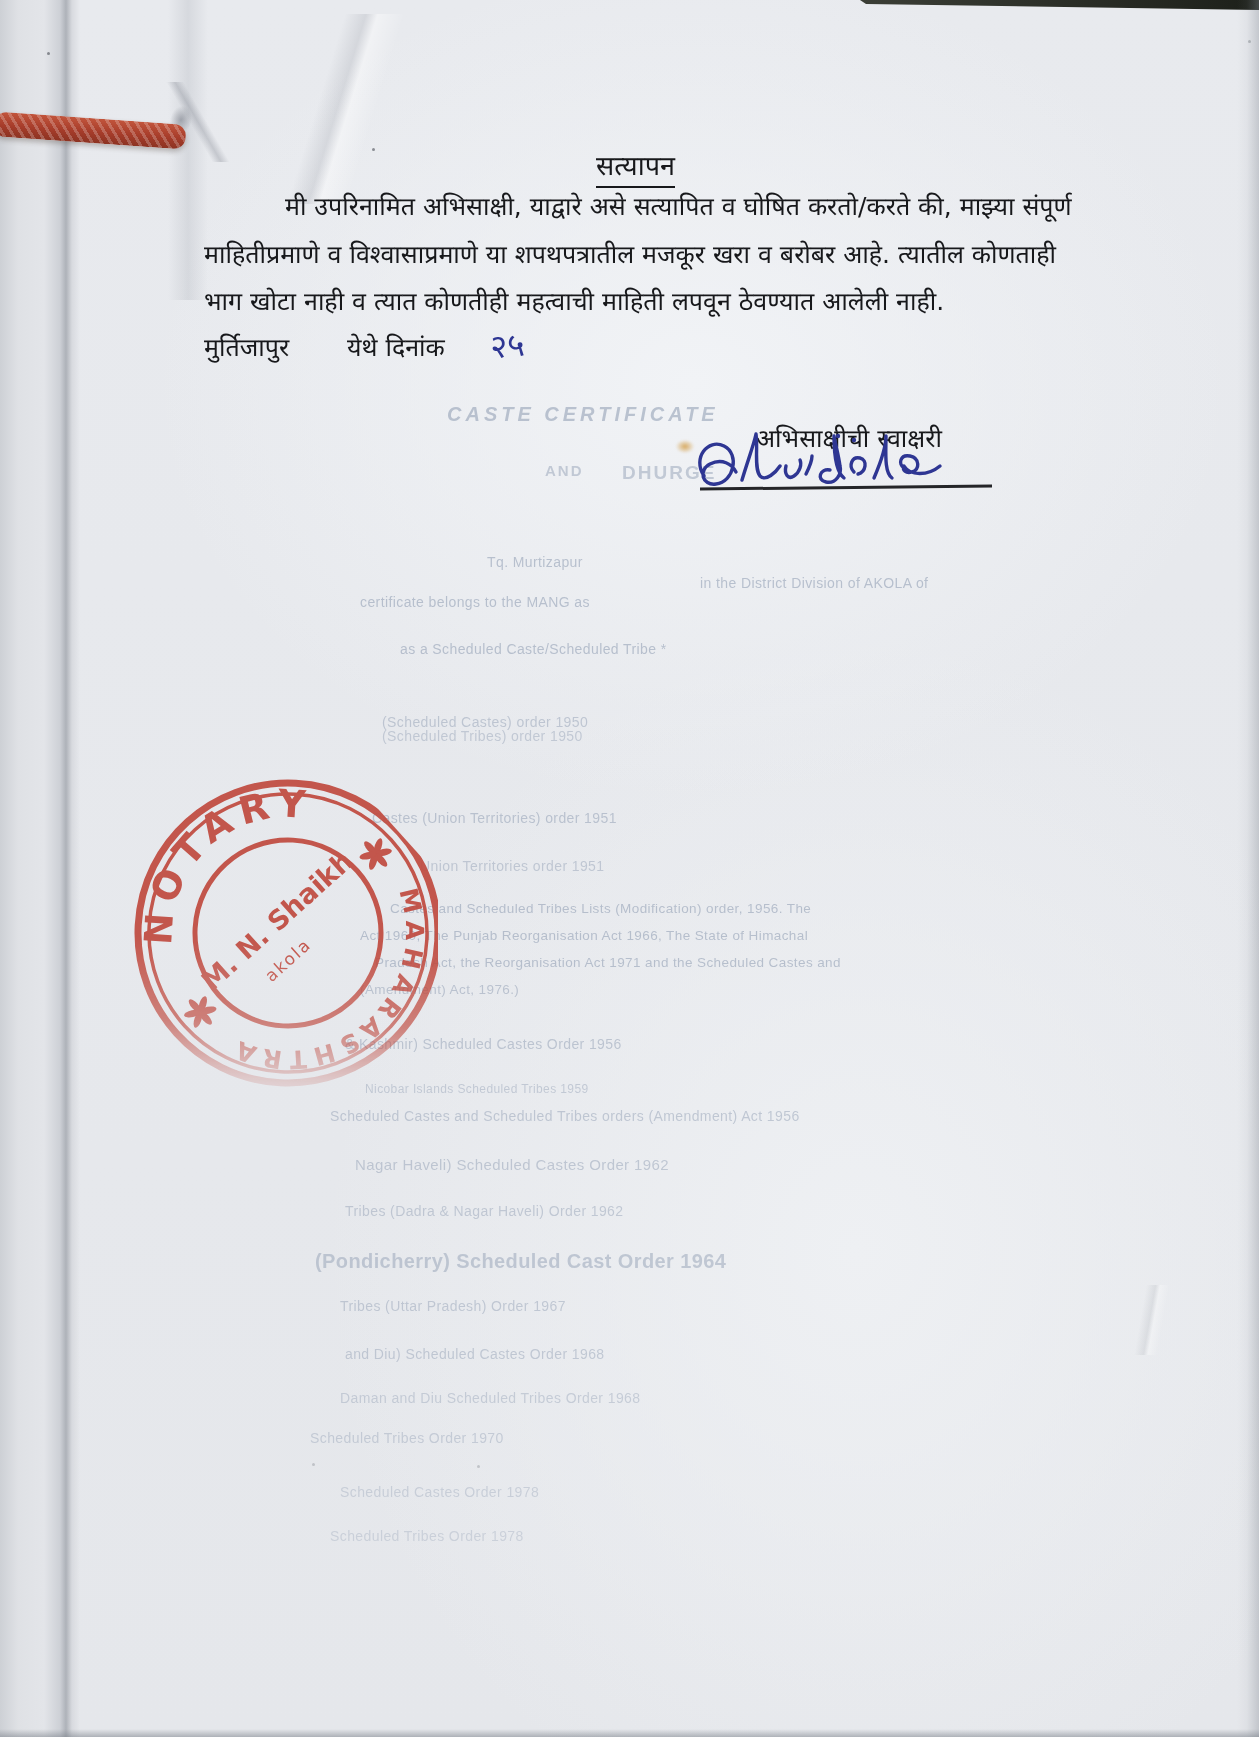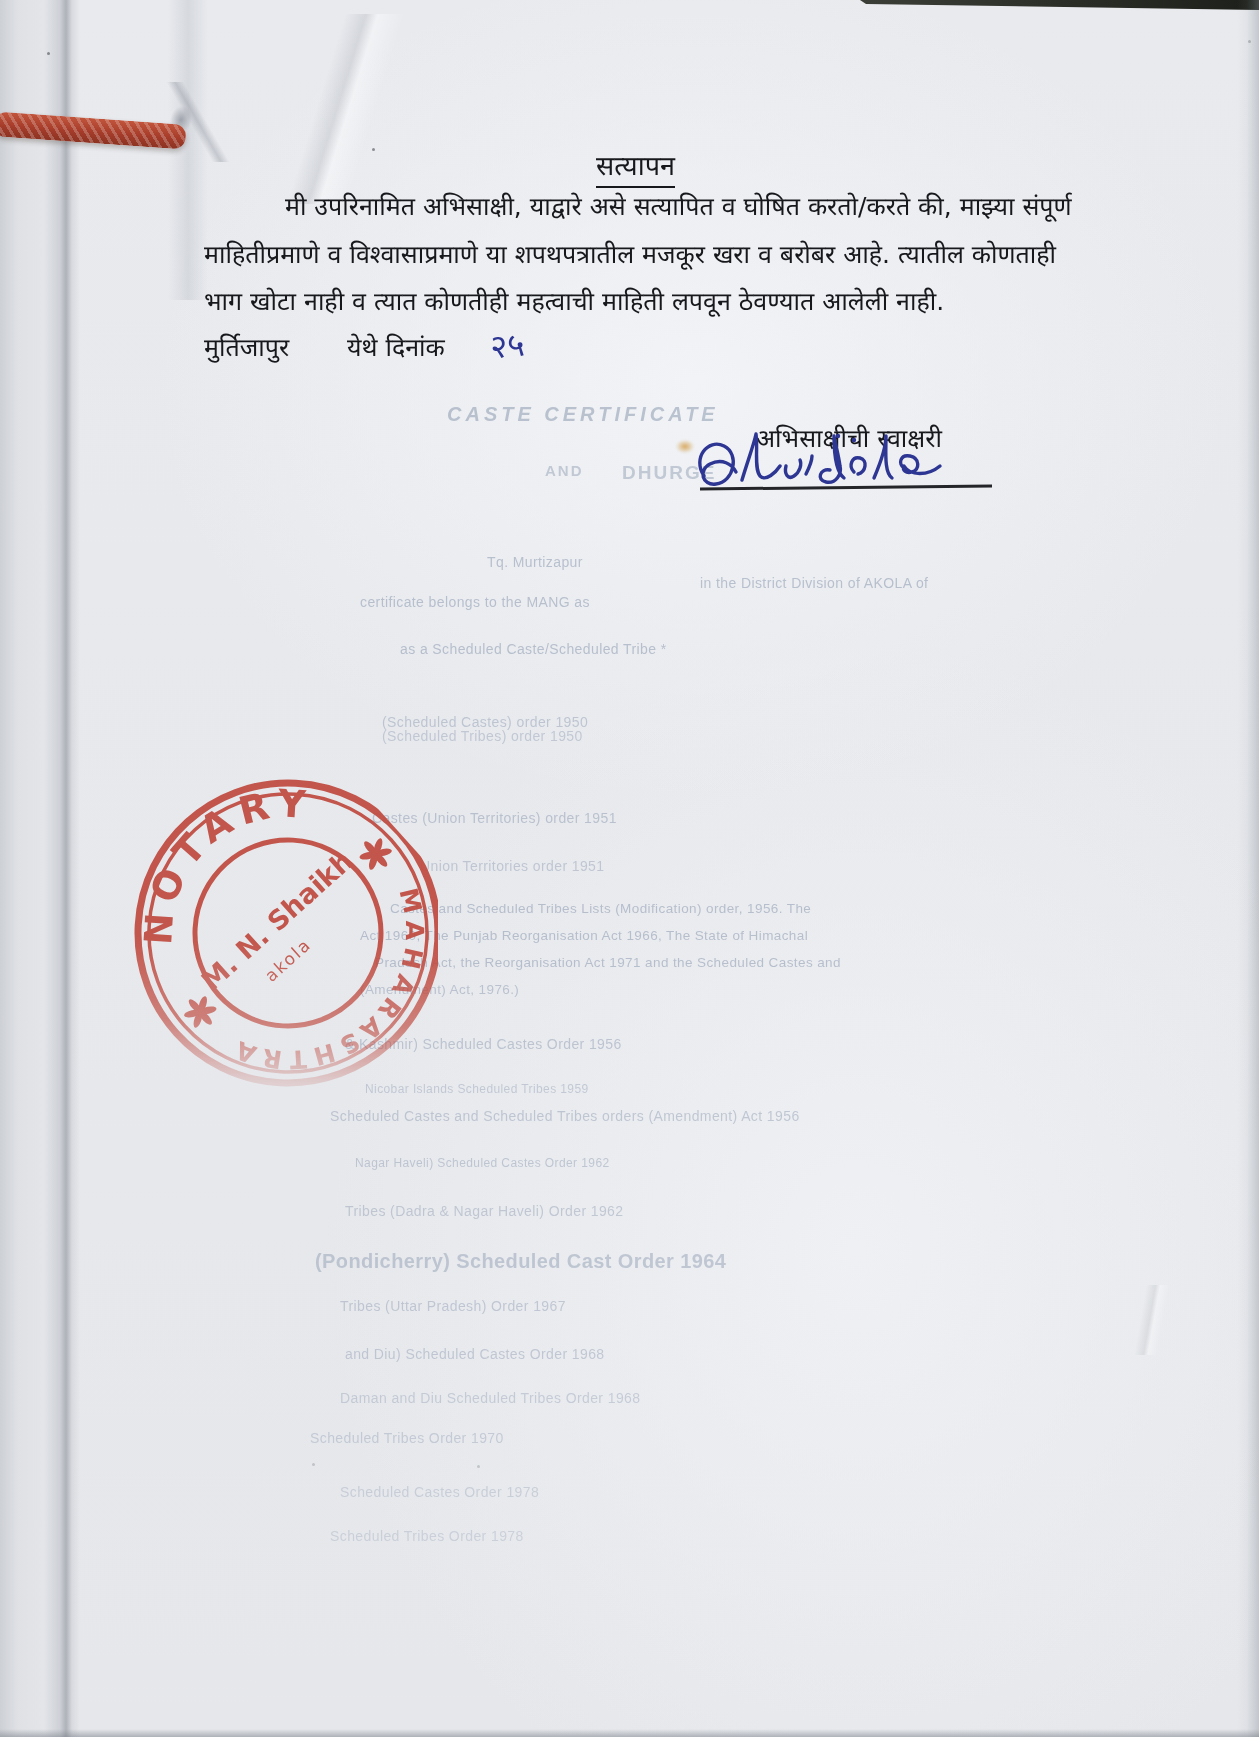--- a/index.html
+++ b/index.html
@@ -87,21 +87,21 @@
       <div class="bt-line" style="left: 382px; top: 728px; font-size: 14px; opacity: 0.38;">(Scheduled Tribes) order 1950</div>
       <div class="bt-line" style="left: 372px; top: 810px; font-size: 14px; opacity: 0.46;">Castes (Union Territories) order 1951</div>
       <div class="bt-line" style="left: 420px; top: 858px; font-size: 14px; opacity: 0.4;">Union Territories order  1951</div>
       <div class="bt-line" style="left: 390px; top: 901px; font-size: 13.5px; opacity: 0.5;">Castes and Scheduled Tribes Lists (Modification) order, 1956. The</div>
       <div class="bt-line" style="left: 360px; top: 928px; font-size: 13.5px; opacity: 0.5;">Act 1960, The Punjab Reorganisation Act 1966, The State of Himachal</div>
       <div class="bt-line" style="left: 375px; top: 955px; font-size: 13.5px; opacity: 0.5;">Pradesh Act, the Reorganisation Act 1971 and the Scheduled Castes and</div>
       <div class="bt-line" style="left: 360px; top: 982px; font-size: 13.5px; opacity: 0.45;">(Amendment) Act, 1976.)</div>
       <div class="bt-line" style="left: 345px; top: 1036px; font-size: 14px; opacity: 0.44;">&amp; Kashmir) Scheduled Castes Order 1956</div>
       <div class="bt-line" style="left: 365px; top: 1082px; font-size: 12px; opacity: 0.38;">Nicobar Islands Scheduled Tribes 1959</div>
       <div class="bt-line" style="left: 330px; top: 1108px; font-size: 14px; opacity: 0.42;">Scheduled Castes and Scheduled Tribes orders (Amendment) Act 1956</div>
-      <div class="bt-line" style="left: 355px; top: 1156px; font-size: 12px; opacity: 0.42;">Nagar Haveli) Scheduled Castes Order 1962</div>
+      <div class="bt-line" style="left: 355px; top: 1156px; font-size: 15px; opacity: 0.42;">Nagar Haveli) Scheduled Castes Order 1962</div>
       <div class="bt-line" style="left: 345px; top: 1203px; font-size: 14px; opacity: 0.4;">Tribes (Dadra &amp; Nagar Haveli) Order 1962</div>
       <div class="bt-line" style="left: 315px; top: 1250px; font-size: 20px; opacity: 0.42; font-weight: bold;">(Pondicherry) Scheduled Cast Order 1964</div>
       <div class="bt-line" style="left: 340px; top: 1298px; font-size: 14px; opacity: 0.4;">Tribes (Uttar Pradesh) Order 1967</div>
       <div class="bt-line" style="left: 345px; top: 1346px; font-size: 14px; opacity: 0.4;">and Diu) Scheduled Castes Order 1968</div>
       <div class="bt-line" style="left: 340px; top: 1390px; font-size: 14px; opacity: 0.35;">Daman and Diu Scheduled Tribes Order 1968</div>
       <div class="bt-line" style="left: 310px; top: 1430px; font-size: 14px; opacity: 0.35;">Scheduled Tribes Order 1970</div>
       <div class="bt-line" style="left: 340px; top: 1484px; font-size: 14px; opacity: 0.3;">Scheduled Castes Order 1978</div>
       <div class="bt-line" style="left: 330px; top: 1528px; font-size: 14px; opacity: 0.28;">Scheduled Tribes Order 1978</div>
     </div>
 

